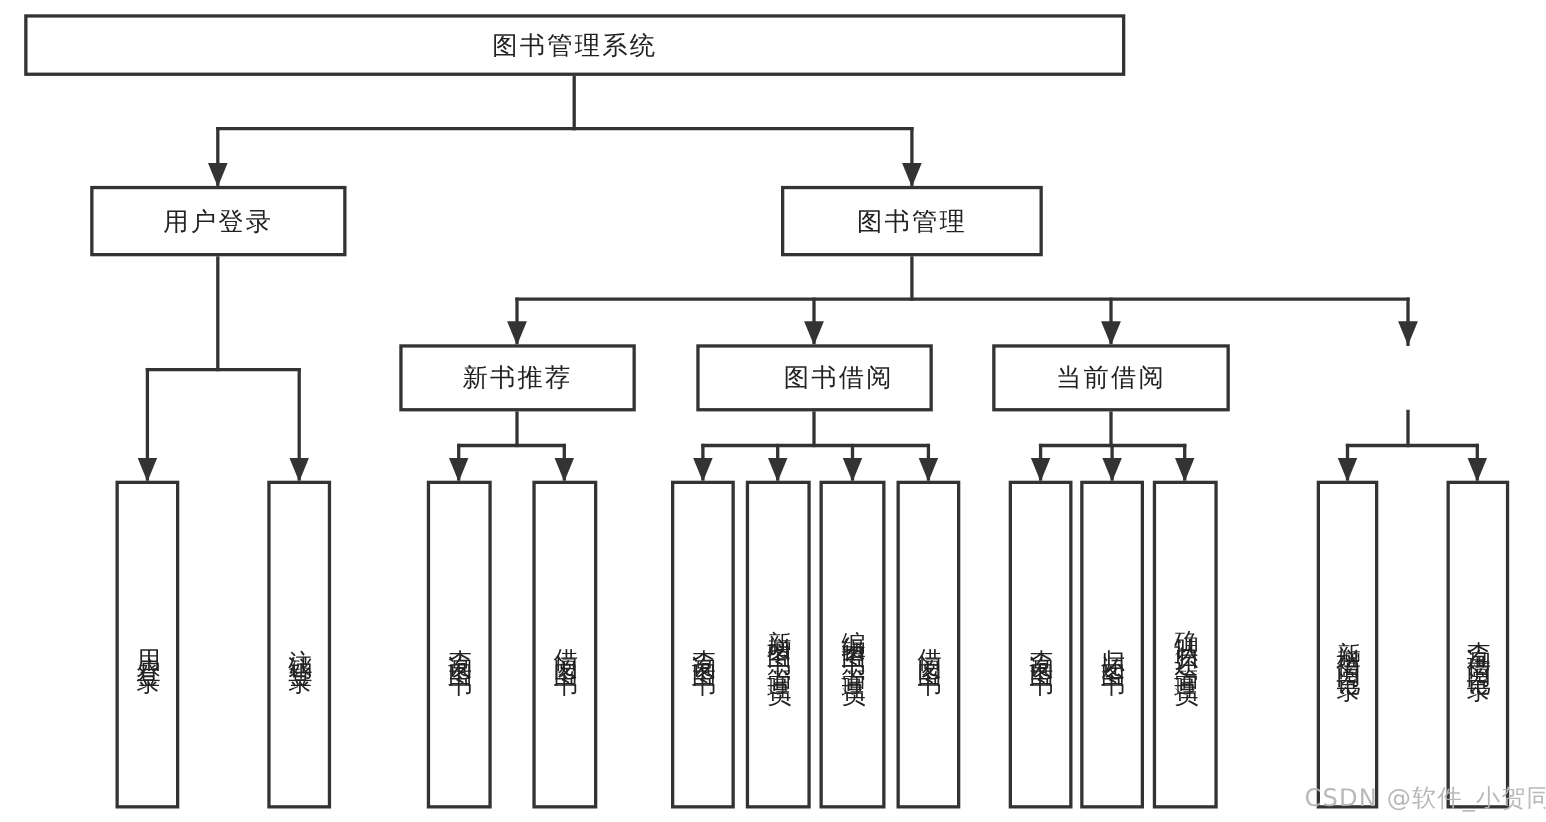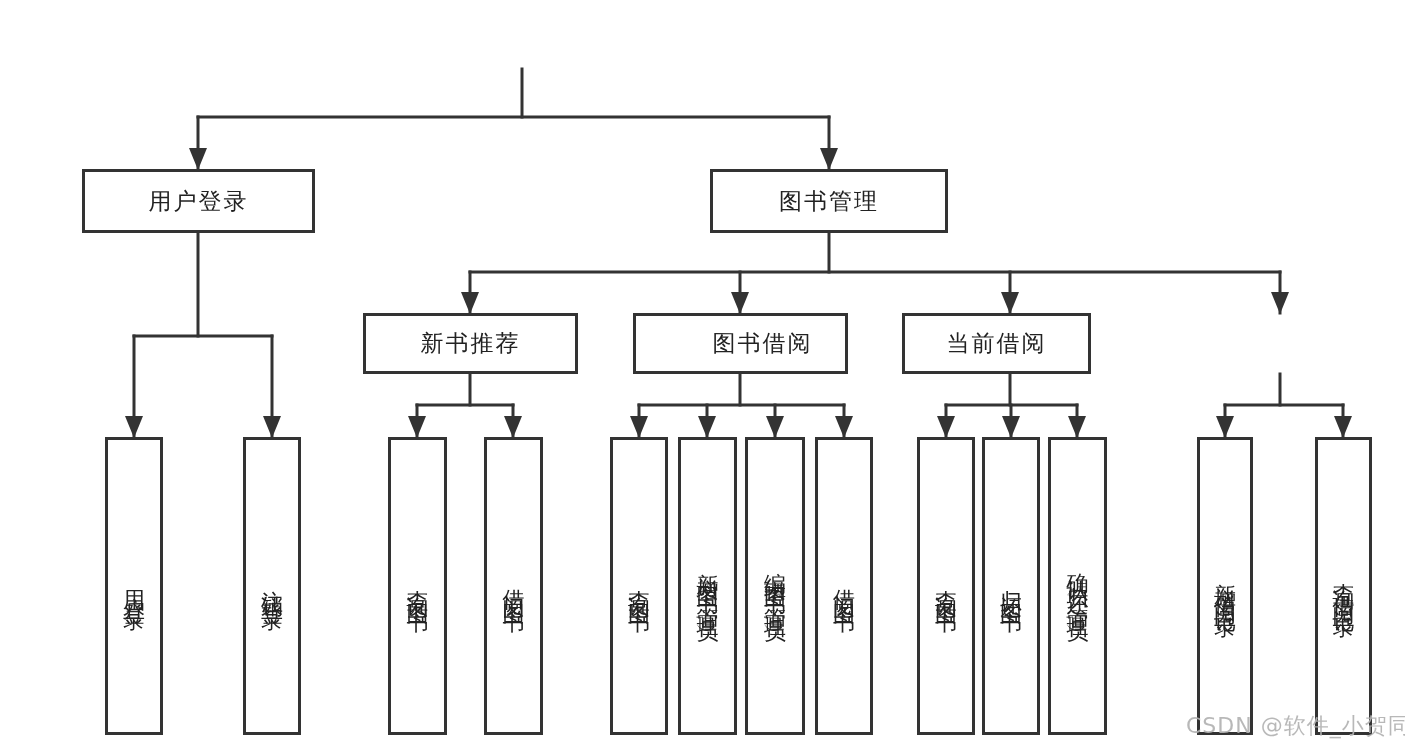--- a/index.html
+++ b/index.html
@@ -91,35 +91,38 @@
       <path d="M775,405 V437" marker-end="url(#arrow)"></path>
       <path d="M844,405 V437" marker-end="url(#arrow)"></path>
       <path d="M946,405 V437" marker-end="url(#arrow)"></path>
       <path d="M1011,405 V437" marker-end="url(#arrow)"></path>
       <path d="M1077,405 V437" marker-end="url(#arrow)"></path>
       <path d="M1225,405 V437" marker-end="url(#arrow)"></path>
       <path d="M1343,405 V437" marker-end="url(#arrow)"></path>
     </g>
   </svg>
 
+  <div class="node h-node" style="left:22px; top:13px; width:1001px; height:56px;">
+    <span>图书管理系统</span>
+  </div>
 
   <div class="node h-node" style="left:82px; top:169px; width:233px; height:64px;">
     <span>用户登录</span>
   </div>
   <div class="node h-node" style="left:363px; top:313px; width:215px; height:61px;">
     <span>新书推荐</span>
   </div>
 
   <div class="node h-node" style="left:710px; top:169px; width:238px; height:64px;">
     <span>图书管理</span>
   </div>
   <div class="node h-node" style="left:633px; top:313px; width:215px; height:61px;padding-left:44px;">
     <span>图书借阅</span>
   </div>
-  <div class="node h-node" style="left:902px; top:313px; width:189px; height:61px;justify-content:center;">
+  <div class="node h-node" style="left:902px; top:313px; width:216px; height:61px;justify-content:center;">
     <span>当前借阅</span>
   </div>
 
   <div class="node v-node" style="left:105px; top:437px; width:58px; height:298px;">
     <span>用户登录</span>
   </div>
   <div class="node v-node" style="left:243px; top:437px; width:58px; height:298px;">
     <span>注销登录</span>
   </div>
 

